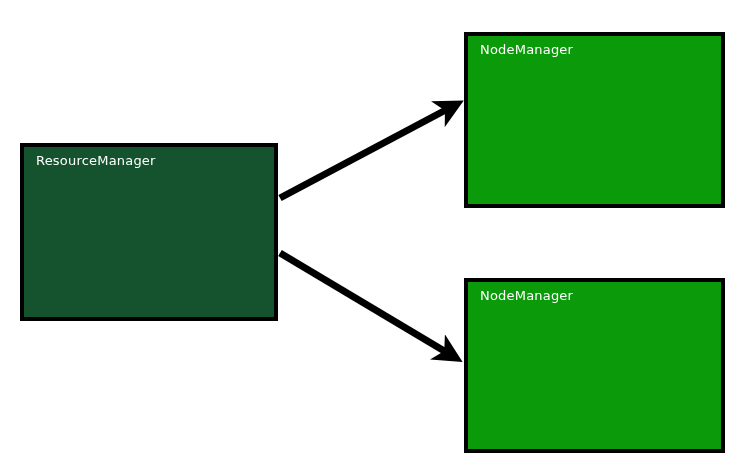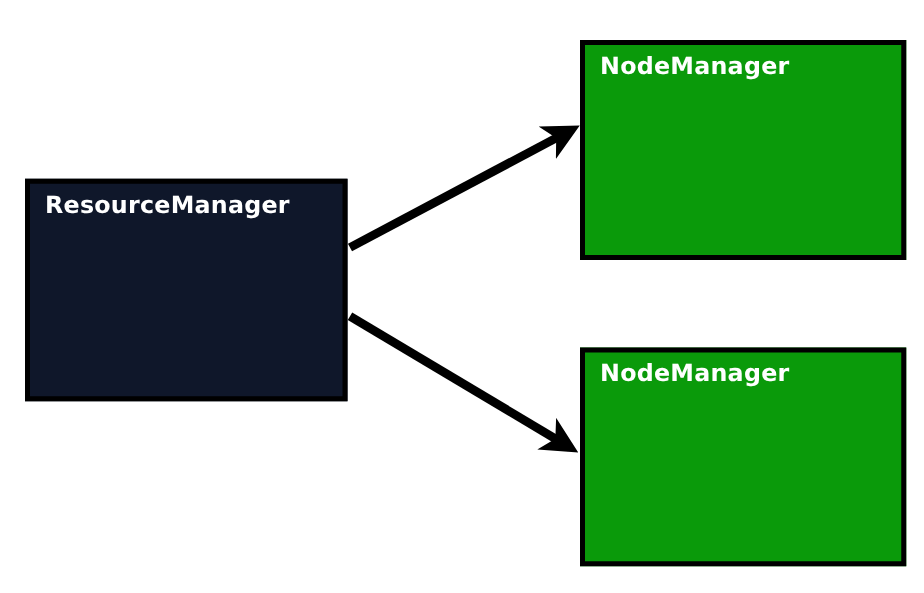--- a/index.html
+++ b/index.html
@@ -31,22 +31,22 @@
     box-sizing: border-box;
     border: 4px solid #000000;
     display: block;
   }
   .node-label {
     position: absolute;
     left: 12px;
     top: 7px;
     color: #ffffff;
     font-family: "DejaVu Sans", sans-serif;
-    font-weight: bold;
-    font-size: 19px;
+    font-weight: normal;
+    font-size: 13px;
     letter-spacing: 0.2px;
     white-space: nowrap;
     line-height: 1.1;
   }
   #node-resourcemanager {
     left: 20px;
     top: 143px;
     width: 258px;
     height: 178px;
   }
@@ -71,21 +71,21 @@
   <svg class="edge-layer" viewBox="0 0 739 474" width="739" height="474" xmlns="http://www.w3.org/2000/svg">
     <defs>
       <marker id="arrowhead-black" markerWidth="4.2" markerHeight="4.2" refX="3.1" refY="2.1" orient="auto" markerUnits="strokeWidth">
         <path d="M 0 0 L 4.2 2.1 L 0 4.2 L 1.15 2.1 z" fill="#000000"></path>
       </marker>
     </defs>
     <line x1="280" y1="198" x2="457" y2="104" stroke="#000000" stroke-width="7" stroke-linecap="butt" marker-end="url(#arrowhead-black)"></line>
     <line x1="280" y1="253" x2="456" y2="358" stroke="#000000" stroke-width="7" stroke-linecap="butt" marker-end="url(#arrowhead-black)"></line>
   </svg>
 
-  <div class="node" id="node-resourcemanager" style="background:#0f172a;">
+  <div class="node" id="node-resourcemanager" style="background:#14532d;">
     <span class="node-label">ResourceManager</span>
   </div>
 
   <div class="node" id="node-nodemanager-1" style="background:#0A9A0A;">
     <span class="node-label">NodeManager</span>
   </div>
 
   <div class="node" id="node-nodemanager-2" style="background:#0A9A0A;">
     <span class="node-label">NodeManager</span>
   </div>

